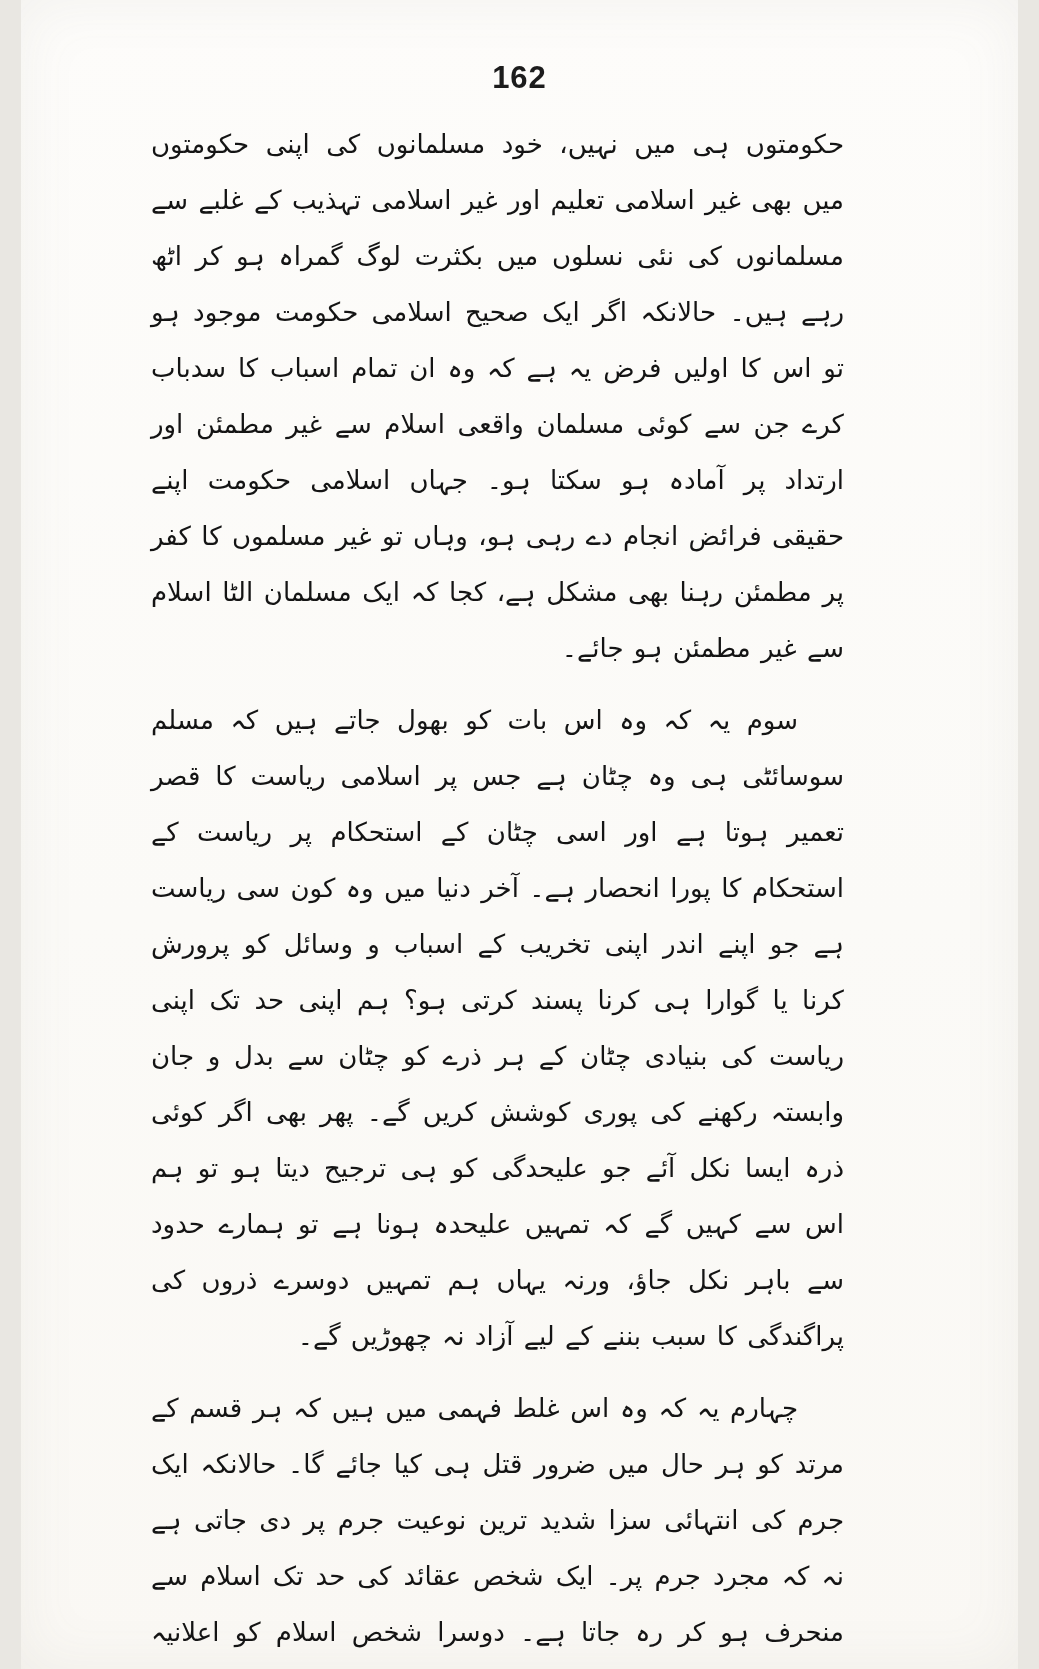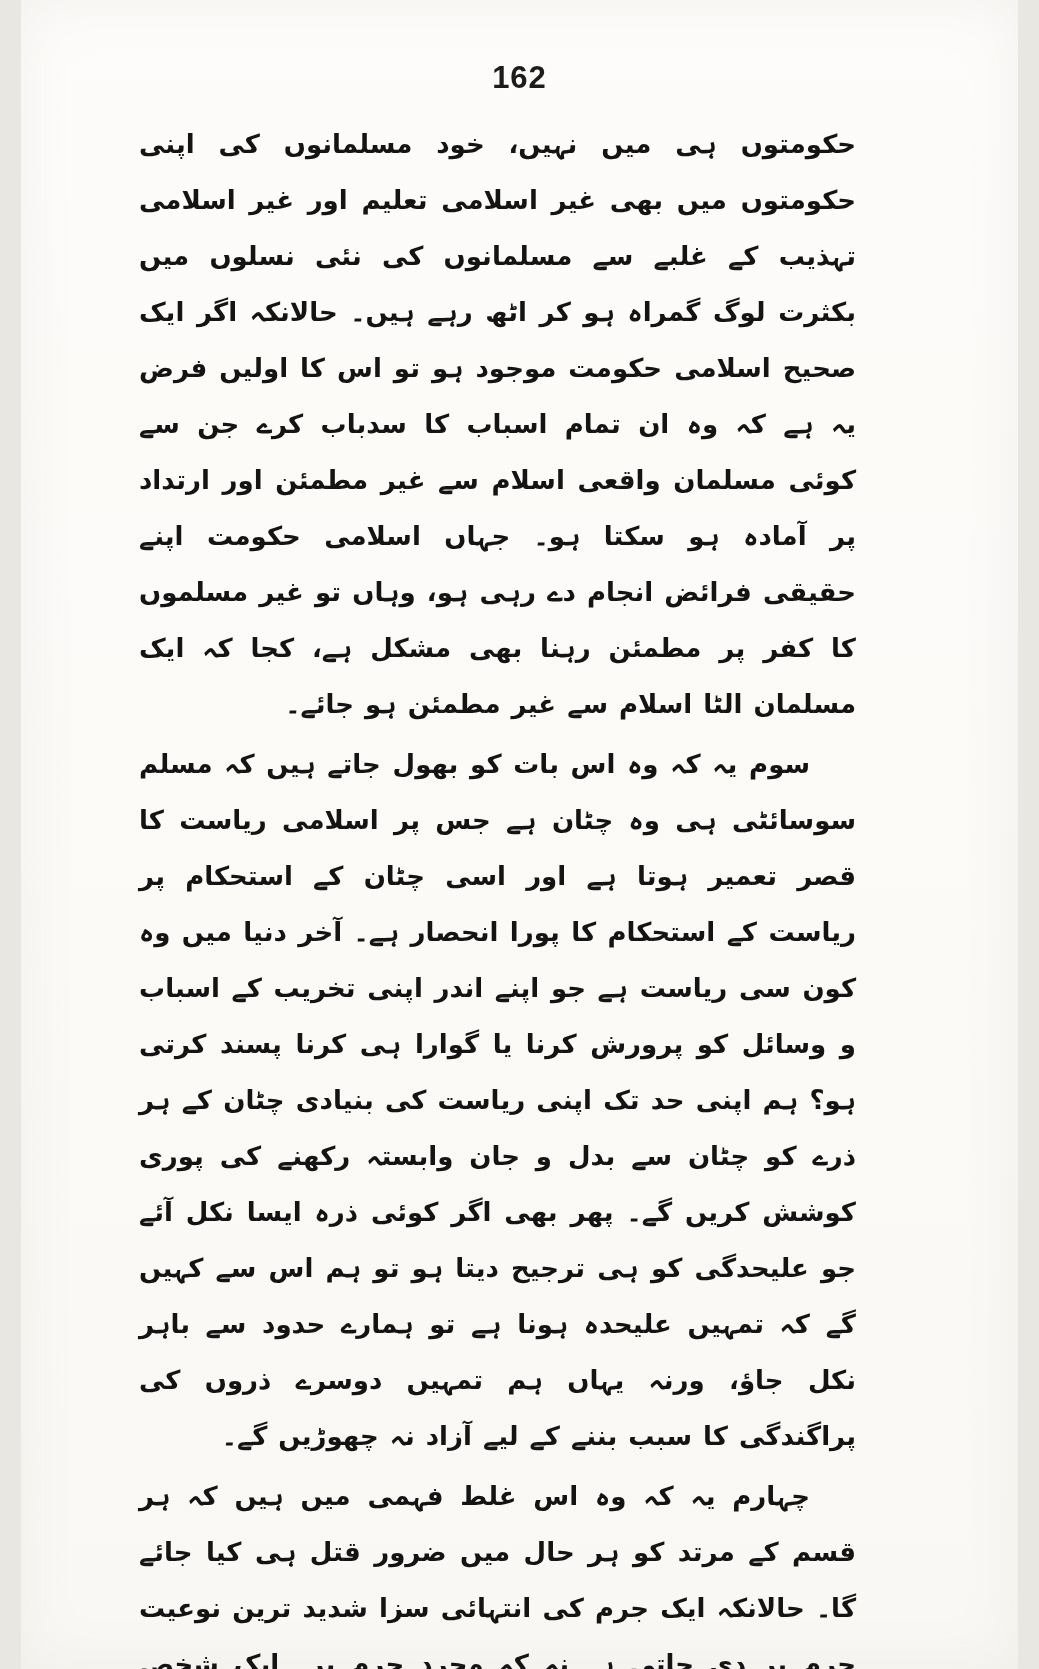--- a/index.html
+++ b/index.html
@@ -30,23 +30,22 @@
     direction: rtl;
     margin: 20px 158px 0 114px; 
     font-family: "DejaVu Sans", sans-serif;
     font-size: 26px;
     line-height: 56px;
     text-align: justify;
     word-spacing: 2px;
     color: #141414;
   }
   .para {
-    margin: 4px;
+    margin: 16px;
     text-align: justify;
-    font-weight: bold;
   }
   .para.indent {
     text-indent: 46px;
   }
 </style>
 </head>
 <body>
 
 <div class="page">
 

